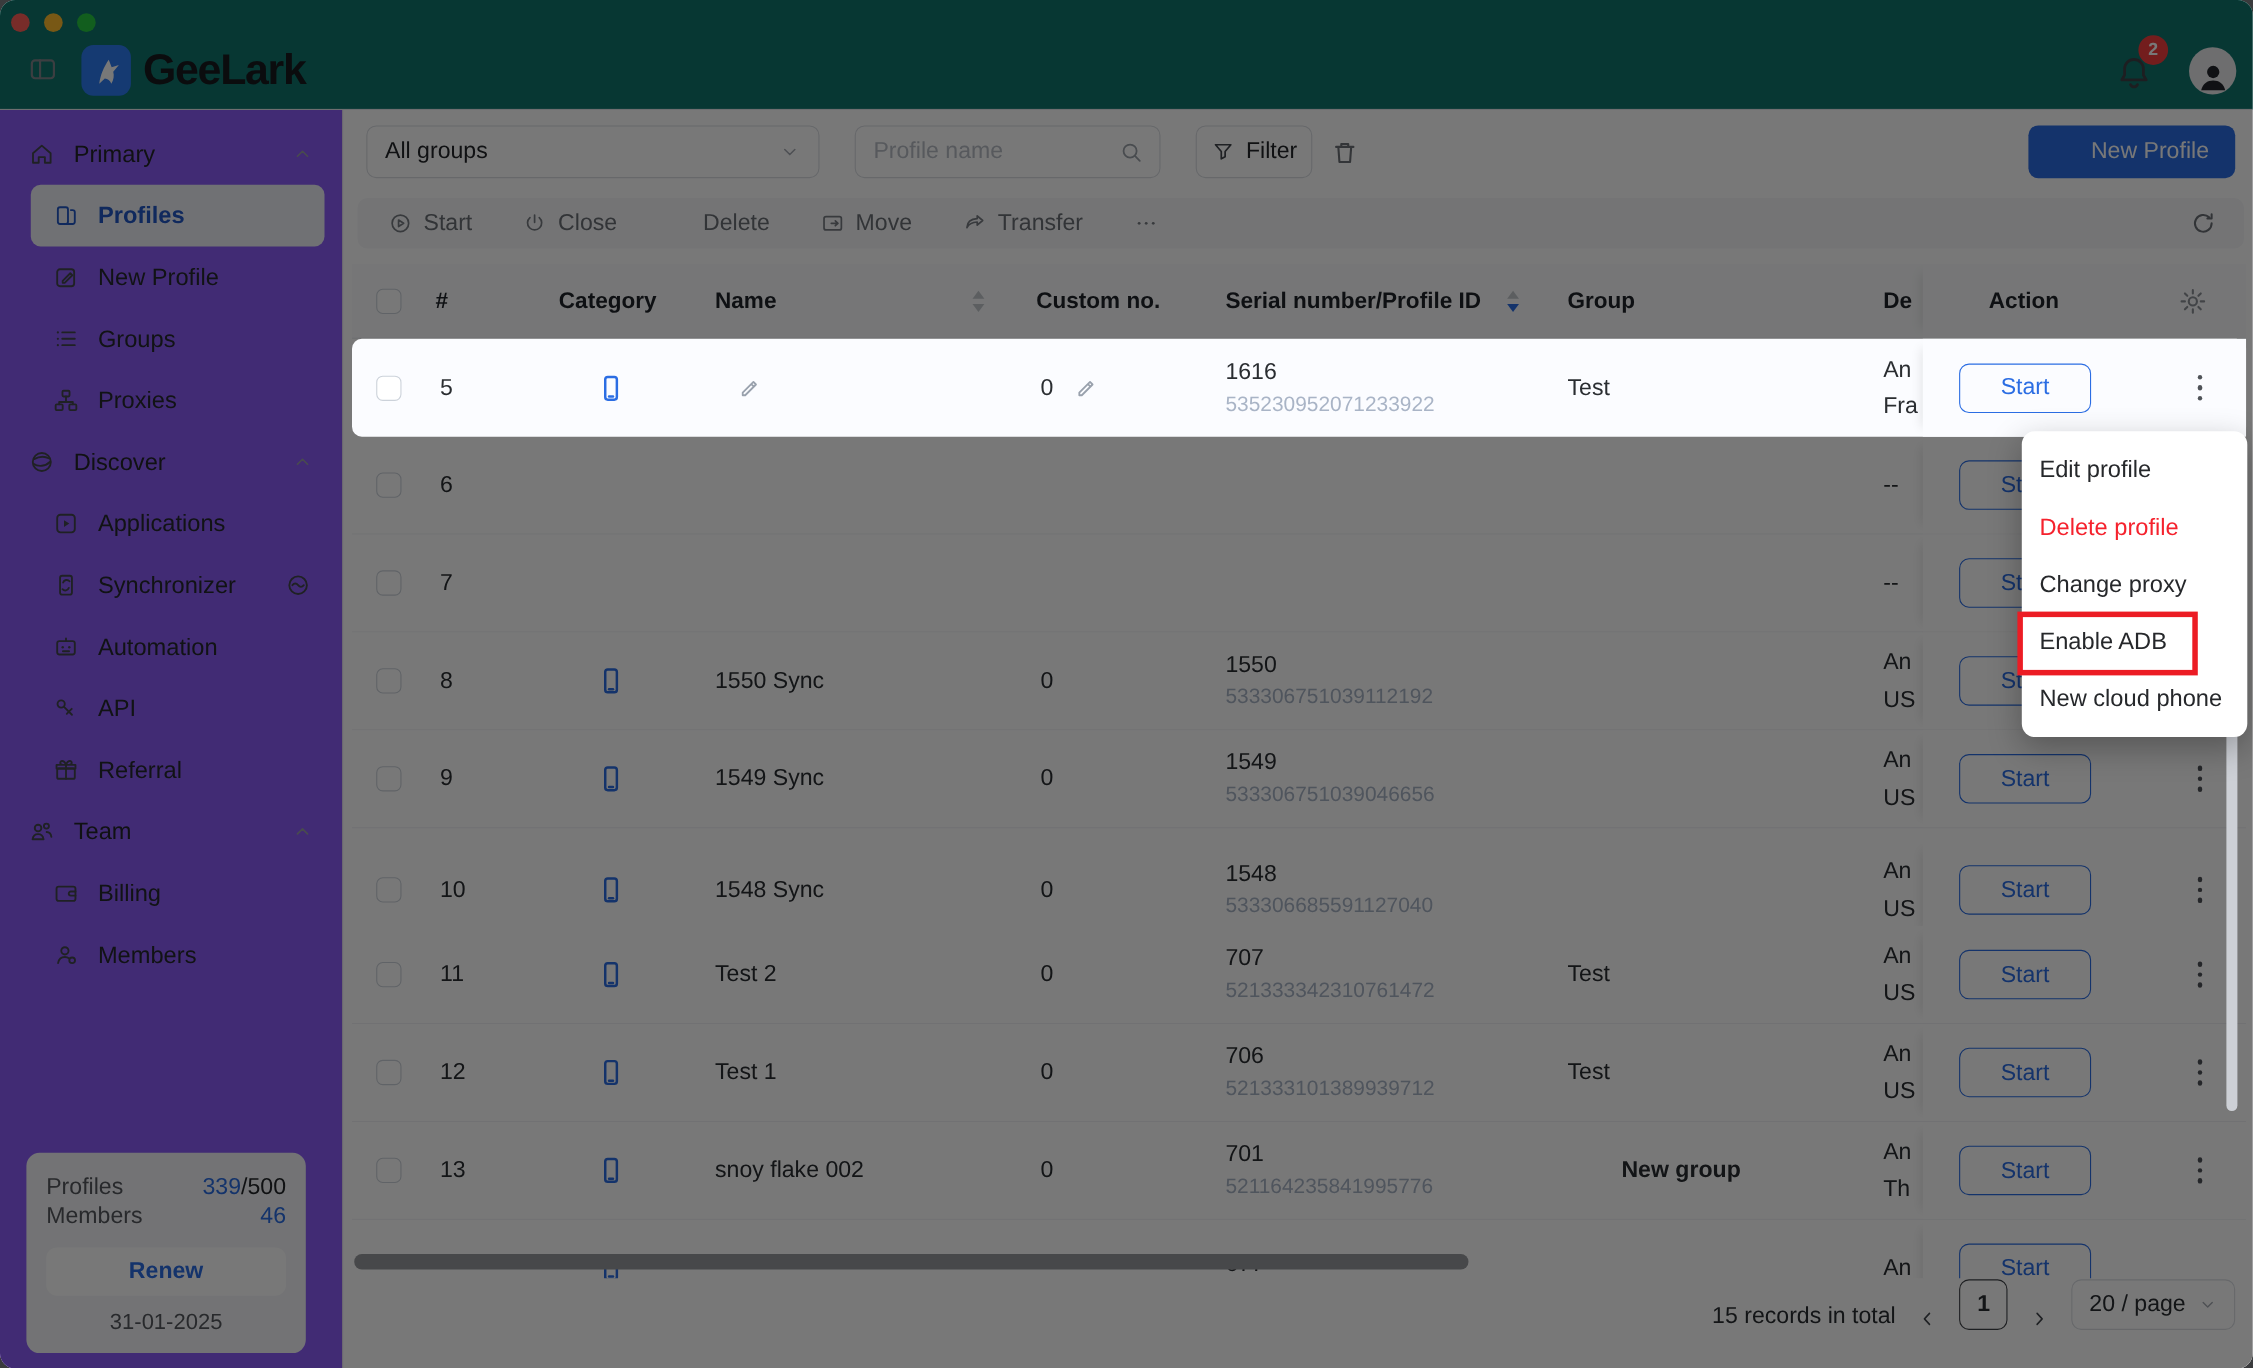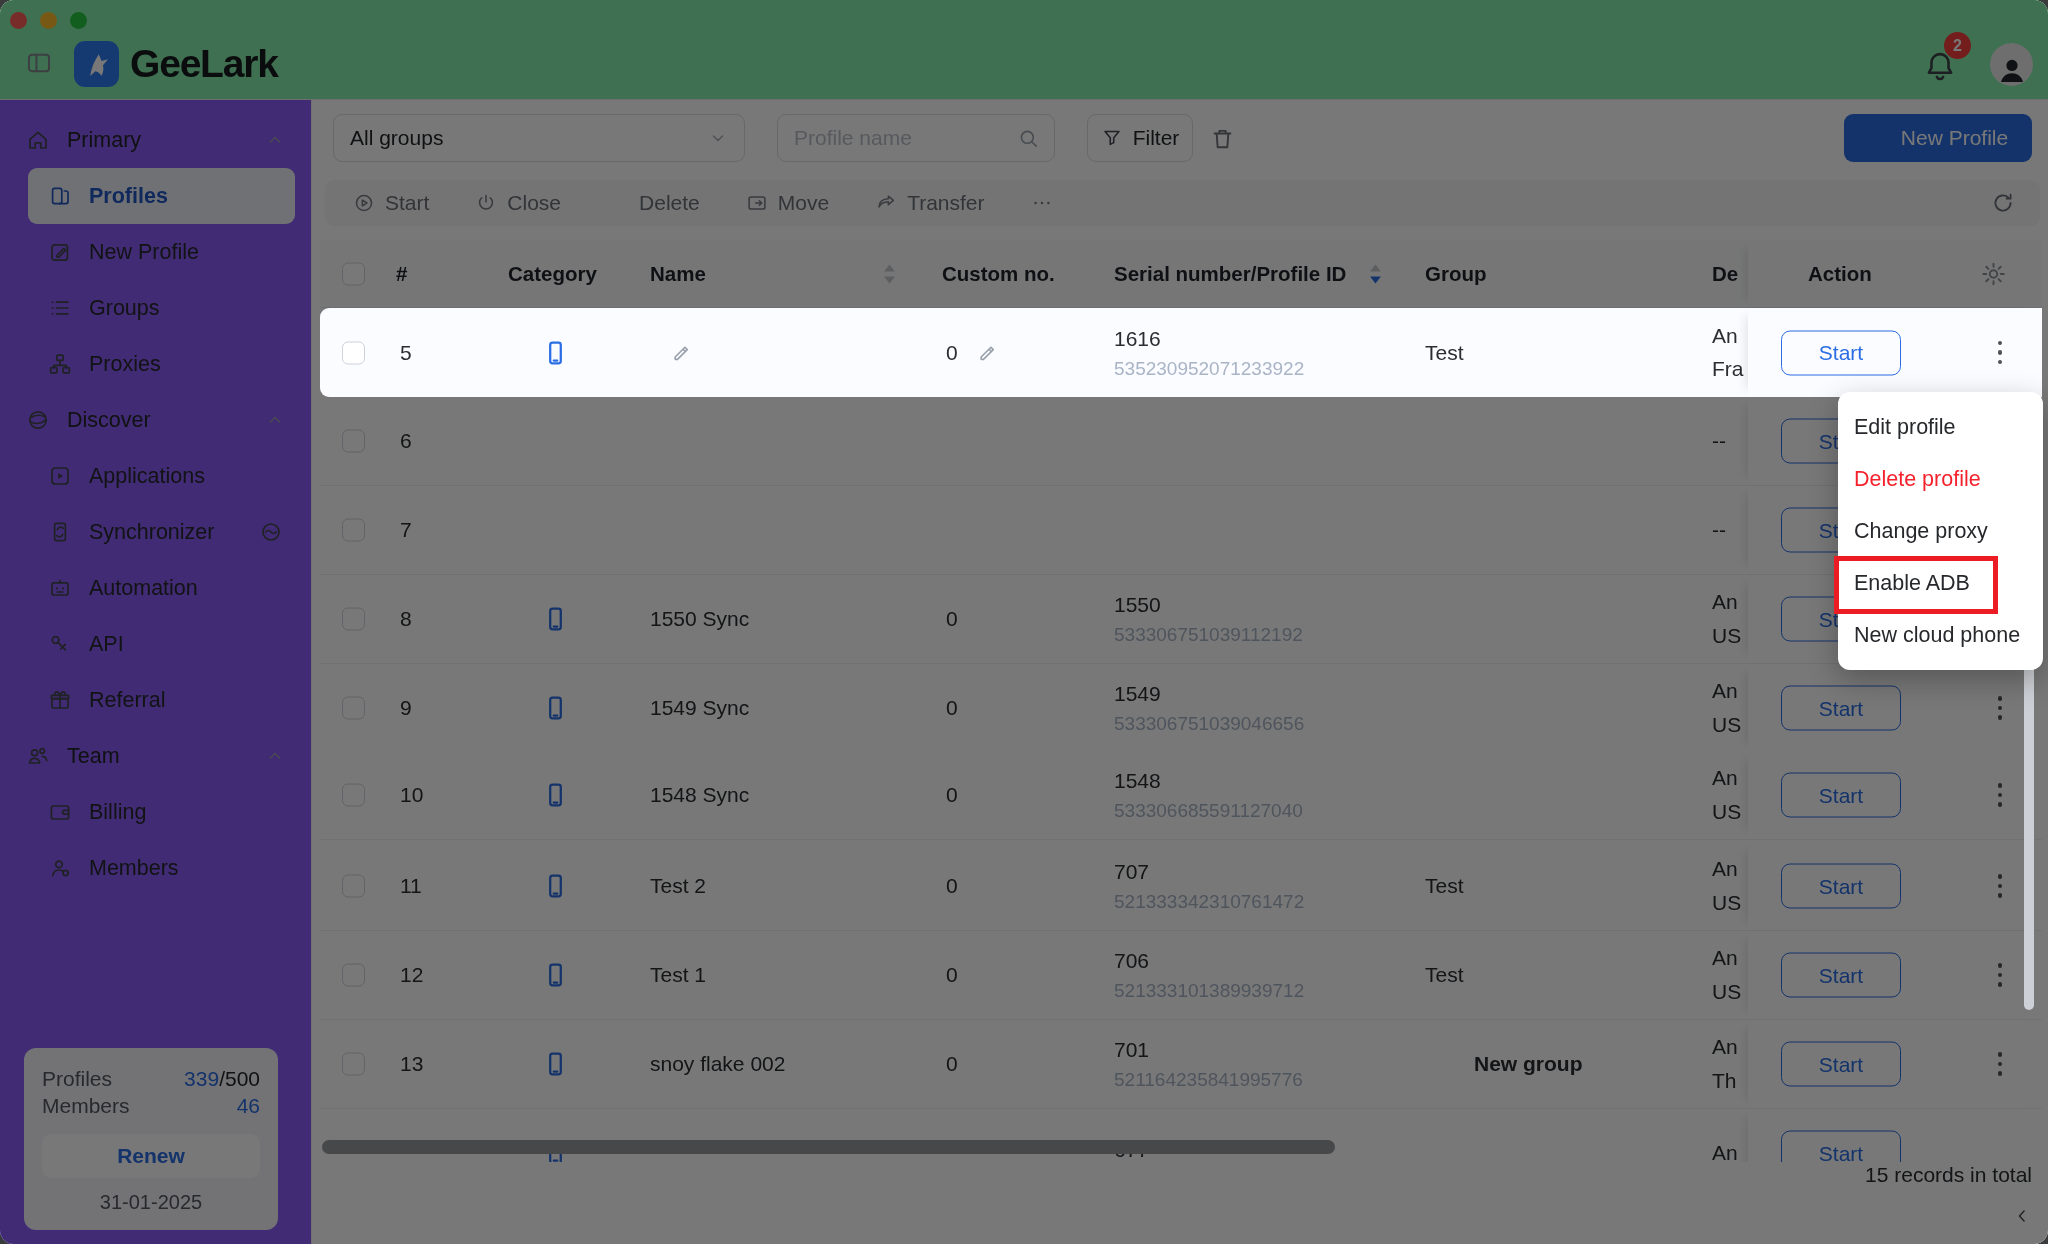--- a/index.html
+++ b/index.html
@@ -2,21 +2,21 @@
 <html><head>
 <meta charset="utf-8">
 <style>
   html,body{margin:0;padding:0;background:#3a3b3d;font-family:"Liberation Sans",sans-serif;}
   *{box-sizing:border-box;}
   .page{position:relative;width:2048px;height:1244px;background:#fff;border-radius:14px;overflow:hidden;color:#232629;}
   .ic{display:inline-flex;width:22px;height:22px;flex:none;}
   .ic svg{width:100%;height:100%;fill:none;stroke:currentColor;stroke-width:1.7;stroke-linecap:round;stroke-linejoin:round;}
 
   
-  .hdr{position:absolute;top:0;left:0;right:0;height:100px;background:#86efac;border-bottom:1px solid #e9eaee;}
+  .hdr{position:absolute;top:0;left:0;right:0;height:100px;background:#0f766e;border-bottom:1px solid #e9eaee;}
   .traffic{position:absolute;left:10px;top:12px;display:flex;gap:13px;}
   .tl{width:17px;height:17px;border-radius:50%;}
   .tl.r{background:#ff5f57;} .tl.y{background:#febc2e;} .tl.g{background:#28c840;}
   .collapse-btn{position:absolute;left:25px;top:49px;width:28px;height:28px;color:#81858b;}
   .logo{position:absolute;left:74px;top:41px;display:flex;align-items:center;gap:11px;}
   .logo-mark{width:45px;height:46px;border-radius:11px;background:#2e7bf3;display:flex;align-items:center;justify-content:center;}
   .logo-mark svg{width:34px;height:34px;}
   .logo-text{font-size:39px;font-weight:700;letter-spacing:-1.2px;color:#191b1e;}
   .bell{position:absolute;left:1922px;top:49px;width:36px;height:36px;color:#3e4146;}
   .bell .ic{width:36px;height:36px;}
@@ -80,21 +80,21 @@
   .s2{font-size:19px;color:#a9b4c6;}
   .c-dev{position:absolute;left:1392px;top:50%;transform:translateY(-50%);width:42px;overflow:hidden;font-size:21px;color:#2a2d31;line-height:1.6;}
   .c-action{position:absolute;left:1428px;top:0;bottom:0;width:294px;background:inherit;box-shadow:-10px 0 10px -8px rgba(0,0,0,.10);}
   .startbtn{position:absolute;left:33px;top:50%;transform:translateY(-50%);width:120px;height:45px;border:1.7px solid #2b6de3;border-radius:9px;background:transparent;color:#2b6de3;font-size:21px;display:flex;align-items:center;justify-content:center;font-family:inherit;}
   .dots{position:absolute;left:240px;top:50%;transform:translateY(-50%);width:24px;height:34px;display:flex;flex-direction:column;align-items:center;justify-content:center;gap:5px;color:#4e5257;background:none;border:0;}
   .dots i{width:4.5px;height:4.5px;border-radius:50%;background:currentColor;}
 
   .hscroll{position:absolute;left:10px;top:1040px;width:1013px;height:14px;border-radius:7px;background:#97999d;}
   .vscroll{position:absolute;left:1712px;top:560px;width:10px;height:350px;border-radius:5px;background:#cdd0d6;z-index:46;}
 
-  .pager{position:absolute;right:16px;top:1063px;height:46px;display:flex;align-items:flex-end;gap:19px;font-size:21px;color:#2a2d31;flex-direction:column;}
+  .pager{position:absolute;right:16px;top:1063px;height:46px;display:flex;align-items:flex-end;gap:19px;font-size:21px;color:#2a2d31;}
   .pchev{width:20px;height:20px;color:#43474d;}
   .pcur{width:44px;height:46px;border:1.7px solid #3f4247;border-radius:9px;display:flex;align-items:center;justify-content:center;font-weight:700;}
   .psize{height:46px;border:1px solid #dadde2;border-radius:9px;display:flex;align-items:center;gap:11px;padding:0 15px;}
   .psize .chev{width:18px;height:18px;color:#a6abb2;}
 
   
   .dim{position:absolute;inset:0;background:rgba(0,0,0,.53);z-index:40;}
   .menu{position:absolute;left:1838px;top:392px;width:205px;background:#fff;border-radius:12px;box-shadow:0 10px 30px rgba(0,0,0,.28);padding:9px 0;z-index:50;}
   .mi{height:52px;display:flex;align-items:center;padding:0 16px;font-size:21.5px;color:#26282b;white-space:nowrap;cursor:default;}
   .mi.danger{color:#f5222d;}
@@ -560,21 +560,21 @@
           </div>
           <div class="c-action">
             <button class="startbtn">Start</button>
             <button class="dots">
               <i></i>
               <i></i>
               <i></i>
             </button>
           </div>
         </div>
-        <div class="trow" style="top: 511px;">
+        <div class="trow" style="top: 525px;">
           <span class="cb"></span>
           <span class="cell" style="left: 80px;">10</span>
           <span class="ic c-cat" style="position: absolute; top: 50%; transform: translateY(-50%);">
             <svg viewBox="0 0 24 24">
               <rect x="7.3" y="2.8" width="9.4" height="18.4" rx="2.1"></rect>
               <path d="M10.4 18.7h3.2"></path>
             </svg>
           </span>
           <span class="cell" style="left: 330px;">1548 Sync</span>
           <span class="cell" style="left: 626px;">0</span>

